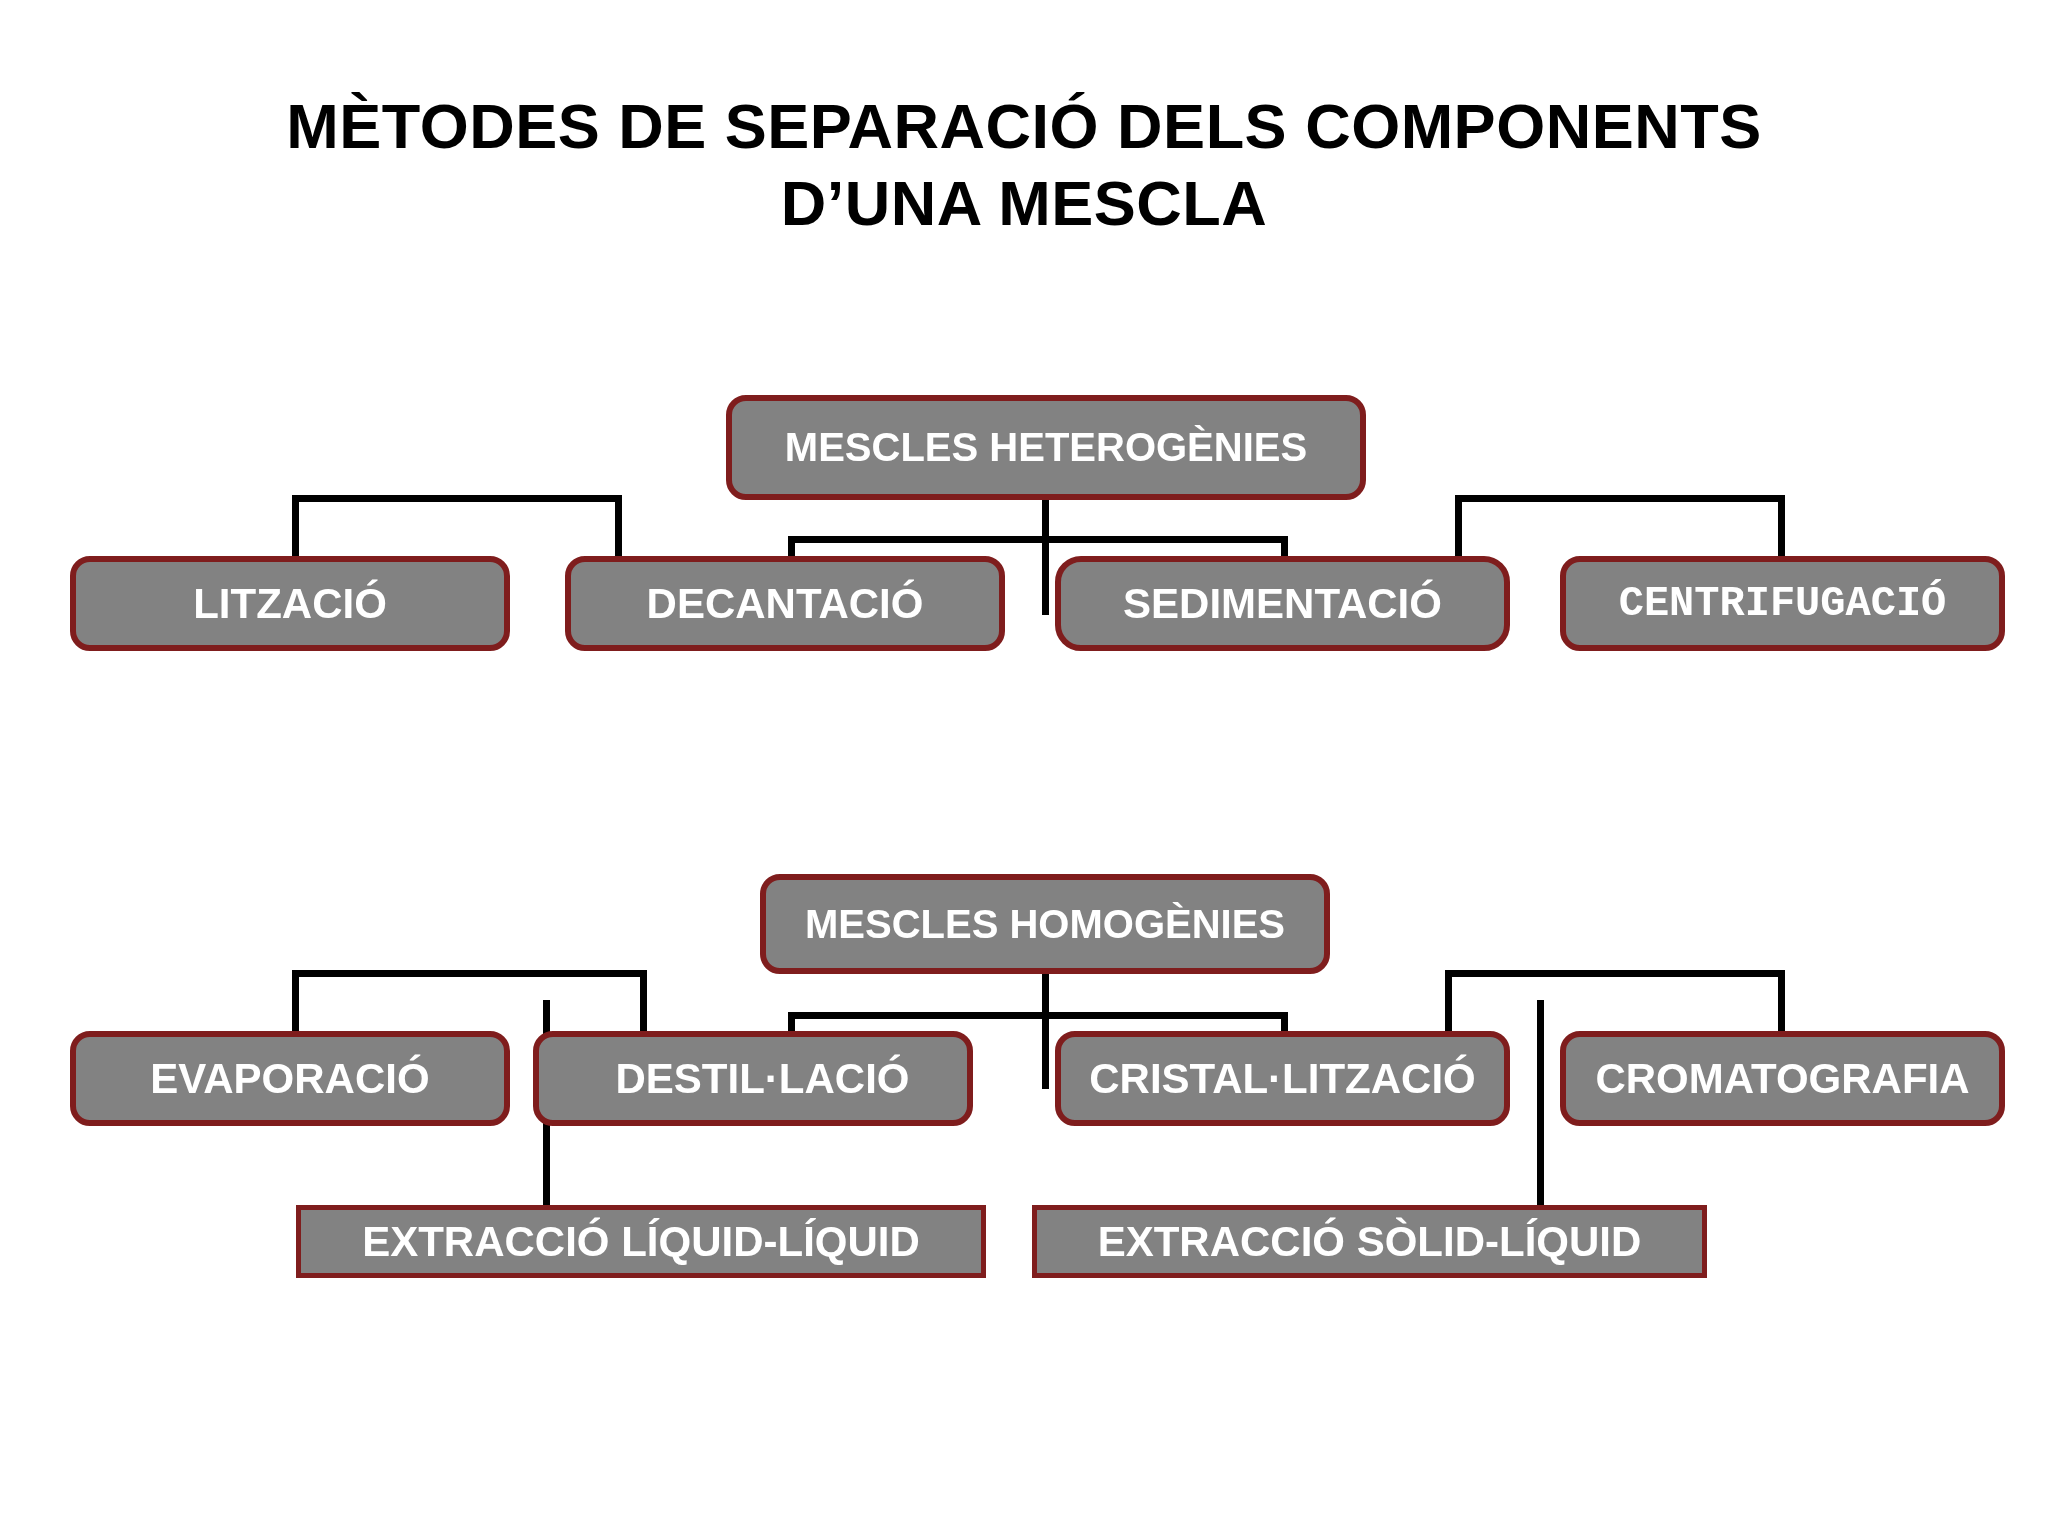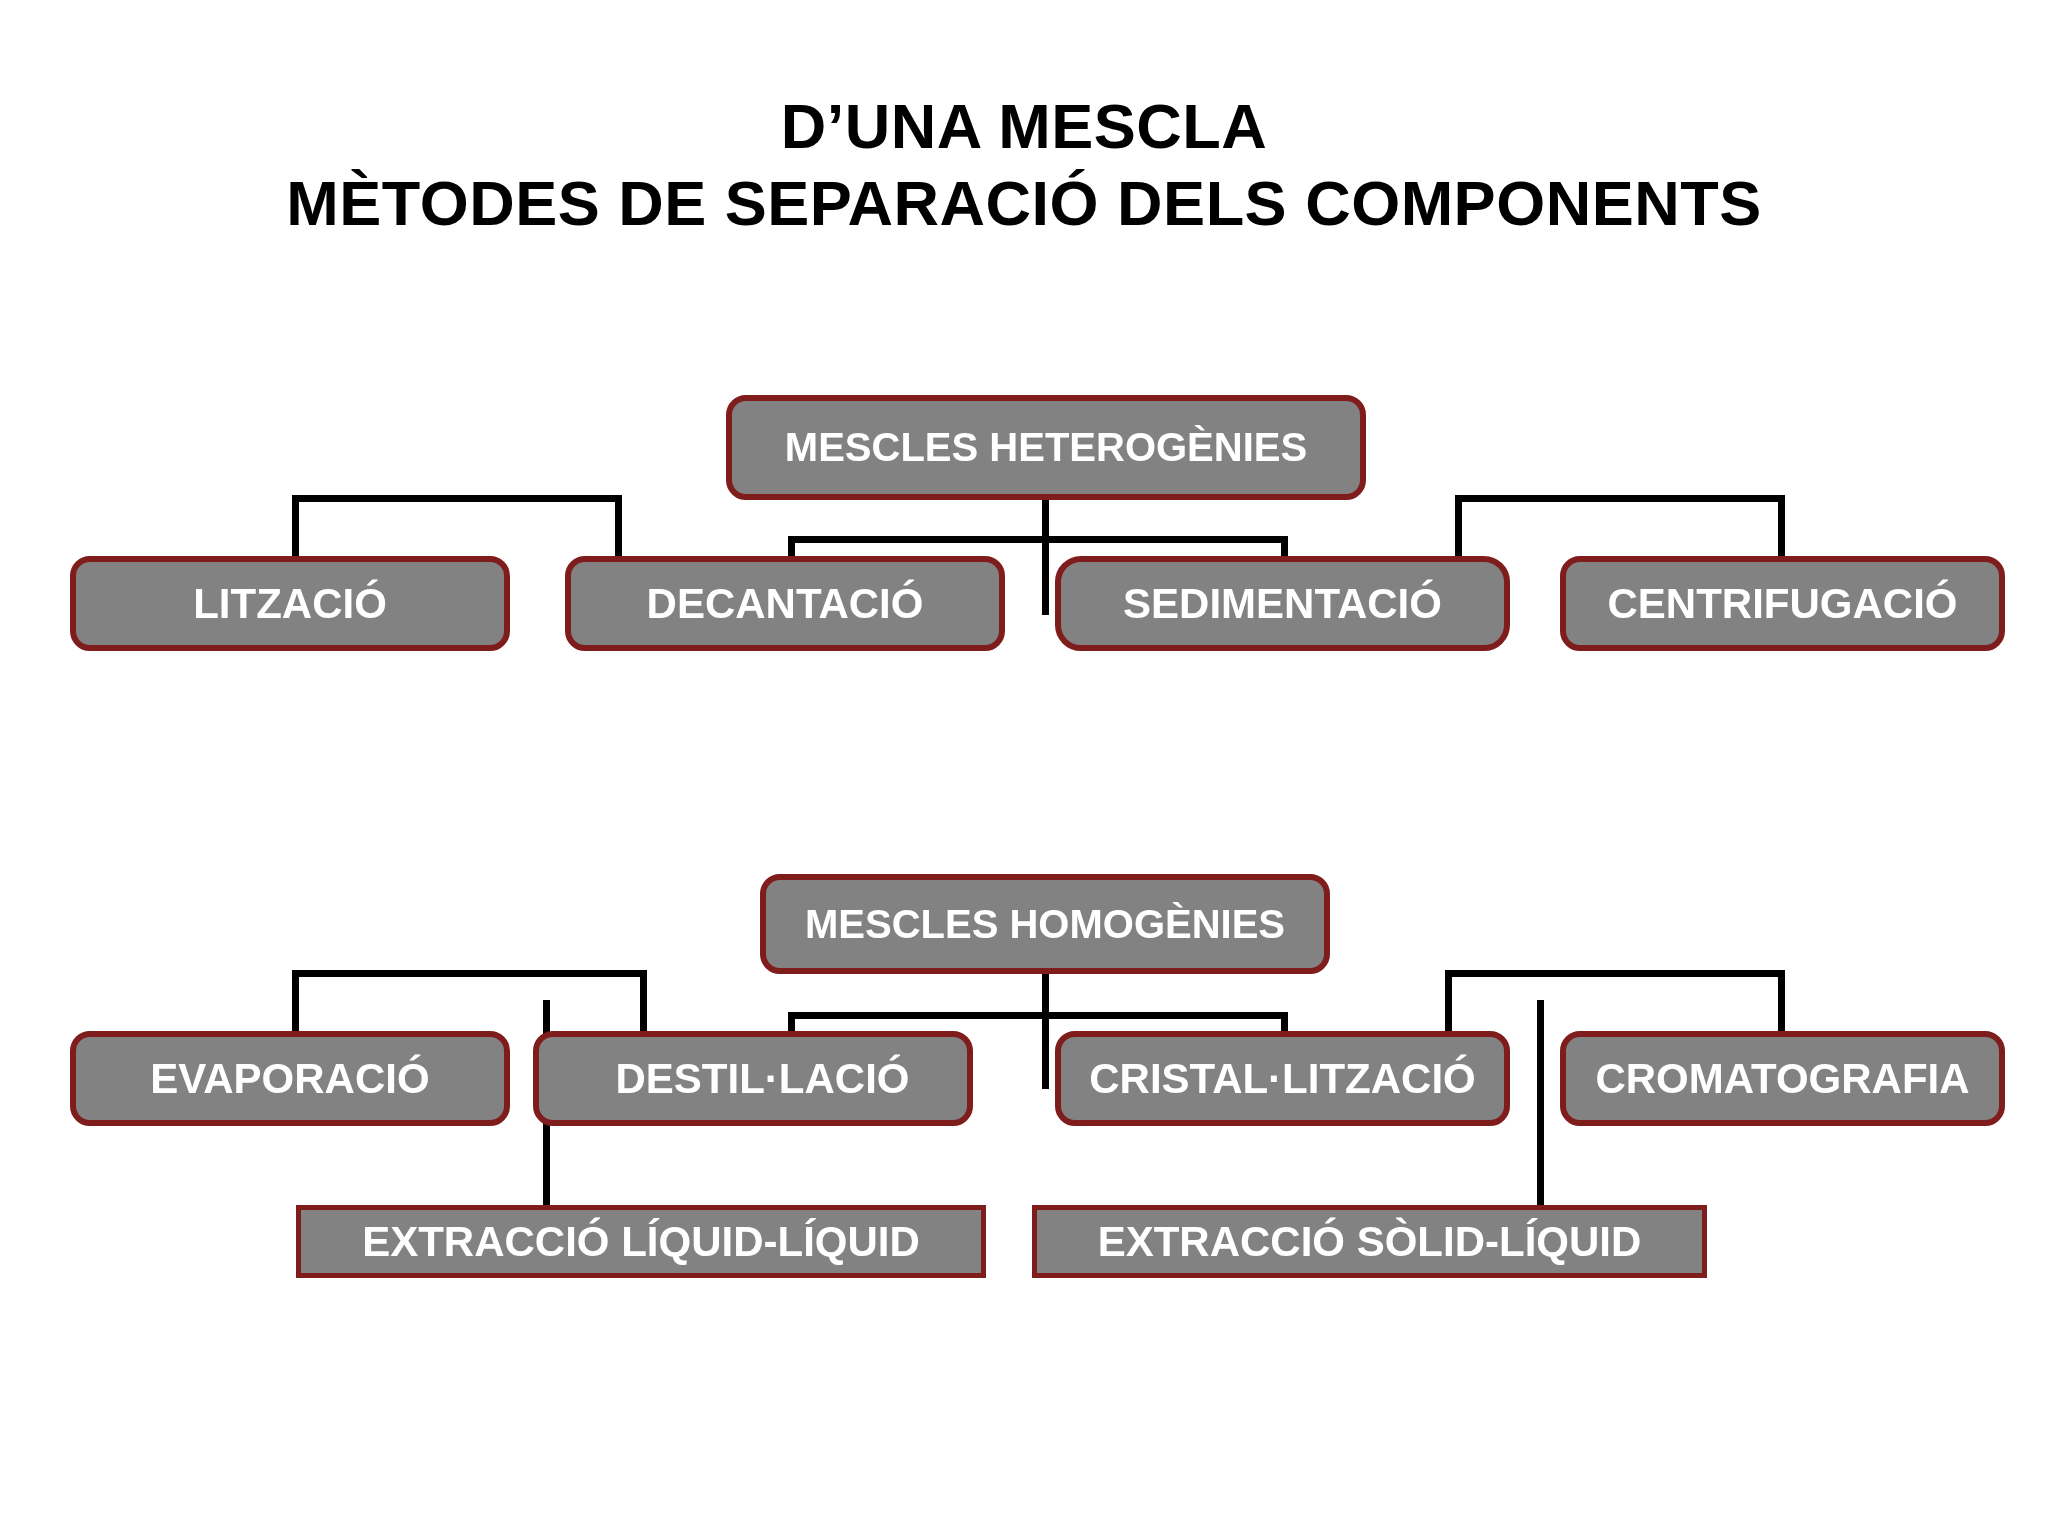--- a/index.html
+++ b/index.html
@@ -67,22 +67,22 @@
     border-width: 5px;
     font-size: 42px;
   }
 </style>
 </head>
 <body>
 
 <div id="slide">
 
   <div id="title">
+    <span class="line">MÈTODES DE SEPARACIÓ DELS COMPONENTS</span>
     <span class="line">D’UNA MESCLA</span>
-    <span class="line">MÈTODES DE SEPARACIÓ DELS COMPONENTS</span>
   </div>
 
   <div class="node parent" style="left:726px; top:395px; width:640px; height:105px;">MESCLES HETEROGÈNIES</div>
 
   <div class="conn v" style="left:1042px; top:500px; height:115px;"></div>
 
   <div class="conn h" style="left:292px; top:495px; width:330px;"></div>
   <div class="conn v" style="left:292px; top:495px; height:67px;"></div>
   <div class="conn v" style="left:615px; top:495px; height:67px;"></div>
 
@@ -93,21 +93,21 @@
   <div class="conn h" style="left:788px; top:536px; width:500px;"></div>
   <div class="conn v" style="left:788px; top:536px; height:30px;"></div>
   <div class="conn v" style="left:1281px; top:536px; height:30px;"></div>
 
   <div class="node leaf" style="left:70px; top:556px; width:440px; height:95px;">LITZACIÓ</div>
 
   <div class="node leaf" style="left:565px; top:556px; width:440px; height:95px;">DECANTACIÓ</div>
 
   <div class="node leaf" style="left:1055px; top:556px; width:455px; height:95px;border-radius:26px;">SEDIMENTACIÓ</div>
 
-  <div class="node leaf" style="left:1560px; top:556px; width:445px; height:95px;">CENTRIFUGACIÓ</div>
+  <div class="node leaf" style="left:1560px; top:556px; width:445px; height:95px;font-family:Liberation Mono, monospace;">CENTRIFUGACIÓ</div>
 
   <div class="node parent" style="left:760px; top:874px; width:570px; height:100px;">MESCLES HOMOGÈNIES</div>
 
   <div class="conn v" style="left:1042px; top:974px; height:115px;"></div>
 
   <div class="conn h" style="left:292px; top:970px; width:355px;"></div>
   <div class="conn v" style="left:292px; top:970px; height:67px;"></div>
   <div class="conn v" style="left:640px; top:970px; height:67px;"></div>
 
   <div class="conn h" style="left:1445px; top:970px; width:340px;"></div>

